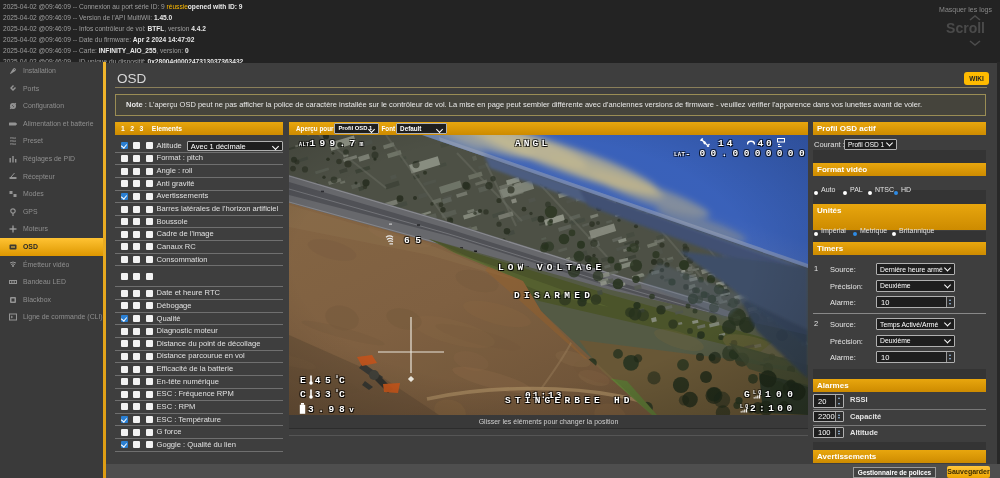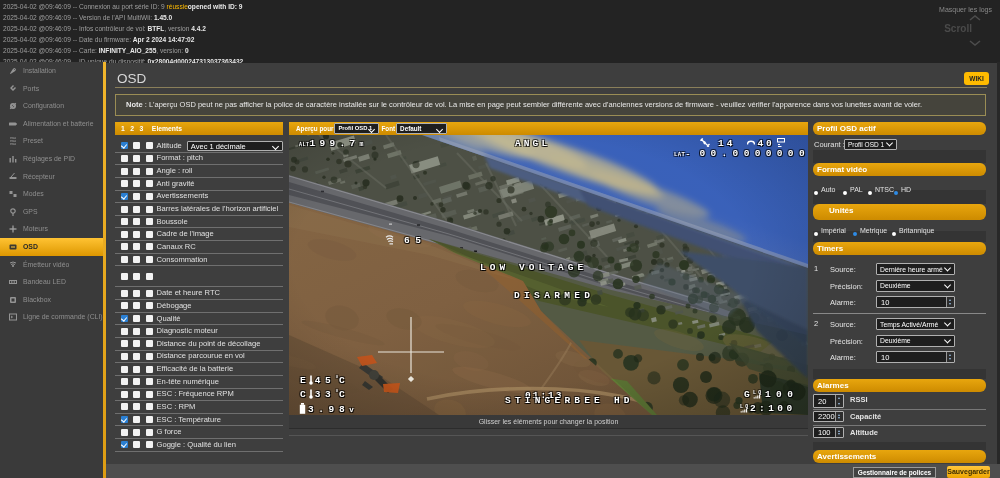--- a/index.html
+++ b/index.html
@@ -7,21 +7,21 @@
   font-family:"Liberation Sans", sans-serif; }
 #page { position:relative; width:1000px; height:478px; overflow:hidden; }
 .abs { position:absolute; }
 
 
 #log { left:0; top:0; width:1000px; height:63px; background:#232323; color:#9f9f9f;
   font-size:6.6px; line-height:11.1px; padding:1px 0 0 3px; }
 #log b { color:#e8e8e8; font-weight:bold; }
 #log .ok { color:#ffbb00; }
 #masquer { right:8px; top:4px; font-size:7px; color:#8a8a8a; }
-#scroll { right:28px; top:23px; font-size:10px; font-weight:bold; color:#4a4a4a; }
+#scroll { right:15px; top:23px; font-size:14px; font-weight:bold; color:#4a4a4a; }
 .chev { width:12px; height:6px; }
 
 
 #sidebar { left:0; top:62px; width:103px; height:416px; background:#3a3a3a; overflow:hidden; }
 #sidebar .item { position:relative; height:17.6px; color:#8f8f8f; font-size:6.9px;
   line-height:17.6px; padding-left:23px; white-space:nowrap; overflow:hidden; }
 #sidebar .item .ic { position:absolute; left:9px; top:4.8px; width:8px; height:8px; opacity:.95; }
 #sidebar .item.active { background:linear-gradient(#ffc333,#dd9700); color:#282828; font-weight:bold; }
 #divider { left:103px; top:62px; width:3px; height:417px; background:linear-gradient(#f2b62c,#dd9c12); }
 
@@ -63,21 +63,21 @@
   text-align:center; line-height:14px; border-bottom:1px solid #2c2c2c; }
 #mline { left:183px; top:371.5px; width:519px; height:1px; background:#555; }
 
 
 .osd { position:absolute; color:#fff; font-family:"Liberation Mono", monospace;
   font-weight:bold; font-size:8px; letter-spacing:2.2px; white-space:nowrap;
   text-shadow:1px 1px 0 rgba(0,0,0,.85), -1px -1px 0 rgba(0,0,0,.6), 1px -1px 0 rgba(0,0,0,.6), -1px 1px 0 rgba(0,0,0,.65); }
 
 
 #colR { left:707px; top:59px; width:173px; }
-#colR .hdr { height:13px; line-height:13px; padding-left:4px;border-radius:6px; }
+#colR .hdr { height:13px; line-height:13px; padding-left:4px; }
 #colR .body { color:#e2e2e2; font-size:7.5px; }
 .sel2 { background:#1e1e1e; border:1px solid #b0b0b0; color:#fff; font-size:6.8px; white-space:nowrap; overflow:hidden;
   padding:0 10px 0 3px; position:relative; border-radius:1px; display:flex; align-items:center; }
 .sel2:after { content:""; position:absolute; right:4px; top:50%; width:4px; height:4px;
   border:solid #fff; border-width:0 1.2px 1.2px 0; transform:translateY(-70%) rotate(45deg); }
 .radio { display:inline-block; width:3.5px; height:3.5px; border-radius:50%;
   border:2.5px solid #fff; vertical-align:-2px; margin-right:3px; background:#333; }
 .radio.on { border-color:#2e8be5; background:#dce8f5; }
 .num { background:#1e1e1e; border:1px solid #b0b0b0; color:#fff; font-size:7.5px;
   border-radius:1px; display:flex; align-items:center; padding-left:4px; position:relative; }
@@ -894,21 +894,21 @@
             </svg><span style="margin-left:8px;letter-spacing:3px;">14</span><span style="margin-left:12px;"><svg width="8" height="8" viewBox="0 0 8 8" style="vertical-align:-1px">
                 <path d="M0.5,5.5 A3.5,3.2 0 0 1 7.5,5.5" stroke="#fff" stroke-width="1.4" fill="none"></path>
               </svg></span><span style="margin-left:2px;letter-spacing:3px;">40</span><span style="margin-left:2px;"><svg width="8" height="9" viewBox="0 0 8 9" style="vertical-align:-1.5px">
                 <rect x="0.5" y="0.5" width="7" height="3.5" fill="none" stroke="#fff"></rect>
                 <path d="M1,6.5 L3,6.5 M1,8.5 L4.5,8.5" stroke="#fff"></path>
               </svg></span></div>
         <div class="osd" style="left:385px;top:13px;font-size:9.5px;"><span style="font-size:5.5px;letter-spacing:0.5px;">LAT</span><span style="font-size:8px;">- </span><span style="letter-spacing:5.35px;">00.0000000</span></div>
         <div class="osd" style="left:96px;top:99px;font-size:9.5px;"><svg width="10" height="11" viewBox="0 0 10 11" style="vertical-align:-2px">
               <path d="M1,3.2 Q4.5,0.5 8,3.2 M2,5.5 Q5,3.2 8,5.5 M3.2,7.6 Q5.5,6 8,7.6 M4.5,9.8 L8,9.8" stroke="#e8e8e8" stroke-width="1.2" fill="none"></path>
             </svg><span style="margin-left:9px;letter-spacing:5.5px;">65</span></div>
-        <div class="osd" style="left:191px;top:127px;font-size:9.5px;letter-spacing:4.05px;">LOW VOLTAGE</div>
+        <div class="osd" style="left:209px;top:127px;font-size:9.5px;letter-spacing:4.05px;">LOW VOLTAGE</div>
         <div class="osd" style="left:225px;top:155px;font-size:9.5px;letter-spacing:4.35px;">DISARMED</div>
         <svg width="80" height="72" viewBox="0 0 80 72" style="position:absolute;left:85px;top:180px;">
             <path d="M37,2 L37,58 M4,37 L70,37" stroke="#e9e5db" stroke-width="1.2"></path>
             <rect x="34.8" y="61.8" width="4.4" height="4.4" fill="#e9e5db" transform="rotate(45 37 64)"></rect>
           </svg>
         <div class="osd" style="left:11px;top:240px;font-size:9.5px;letter-spacing:2px;">E<svg width="4" height="10" viewBox="0 0 4 10" style="vertical-align:-2px;margin:0 1.5px;">
               <rect x="1.2" y="0.5" width="1.6" height="6.5" fill="#fff"></rect>
               <circle cx="2" cy="8" r="1.8" fill="#fff"></circle>
             </svg><span style="letter-spacing:4.5px;margin-top:12px;">45</span><span style="font-size:6.5px;letter-spacing:0;vertical-align:2.5px;">°</span>C</div>
         <div class="osd" style="left:11px;top:254px;font-size:9.5px;letter-spacing:2px;">C<svg width="4" height="10" viewBox="0 0 4 10" style="vertical-align:-2px;margin:0 1.5px;">
@@ -943,21 +943,21 @@
       <div class="hdr abs" style="left:0;top:0px;width:173px;height:13px;line-height:13px;padding-left:4px;">Profil OSD actif</div>
       <div class="abs body" style="left:1px;top:17px;height:11px;line-height:11px;">Courant :</div>
       <div class="sel2 abs" style="left:31px;top:16.5px;width:53px;height:11px;font-size:6.5px;">Profil OSD 1</div>
       <div class="hdr abs" style="left:0;top:41px;width:173px;height:13px;line-height:13px;padding-left:4px;">Format vidéo</div>
       <div class="abs" style="left:0;top:57px;height:10px;width:173px;">
           <span class="abs" style="left:1px;top:0;"><span class="radio"></span><span class="body" style="vertical-align:1px;font-size:7px;">Auto</span></span>
           <span class="abs" style="left:30px;top:0;"><span class="radio"></span><span class="body" style="vertical-align:1px;font-size:7px;">PAL</span></span>
           <span class="abs" style="left:55px;top:0;"><span class="radio"></span><span class="body" style="vertical-align:1px;font-size:7px;">NTSC</span></span>
           <span class="abs" style="left:81px;top:0;"><span class="radio on"></span><span class="body" style="vertical-align:1px;font-size:7px;">HD</span></span>
         </div>
-      <div class="hdr abs" style="left:0;top:82px;width:173px;height:16px;line-height:13px;padding-left:16px;">Unités</div>
+      <div class="hdr abs" style="left:0;top:82px;width:173px;height:26px;line-height:13px;padding-left:4px;">Unités</div>
       <div class="abs" style="left:0;top:98px;height:10px;width:173px;">
           <span class="abs" style="left:1px;top:0;"><span class="radio"></span><span class="body" style="vertical-align:1px;font-size:7px;">Impérial</span></span>
           <span class="abs" style="left:40px;top:0;"><span class="radio on"></span><span class="body" style="vertical-align:1px;font-size:7px;">Metrique</span></span>
           <span class="abs" style="left:79px;top:0;"><span class="radio"></span><span class="body" style="vertical-align:1px;font-size:7px;">Britannique</span></span>
         </div>
       <div class="hdr abs" style="left:0;top:120px;width:173px;height:13px;line-height:13px;padding-left:4px;">Timers</div>
       <div class="abs" style="left:0;top:142px;height:12px;width:173px;font-size:8px;">
           <span class="abs body" style="left:1px;top:0;">1</span>
           <span class="abs body" style="left:17px;top:1px;">Source:</span>
           <div class="sel2 abs" style="left:63px;top:-1px;width:79px;height:12px;">Dernière heure armé </div>

